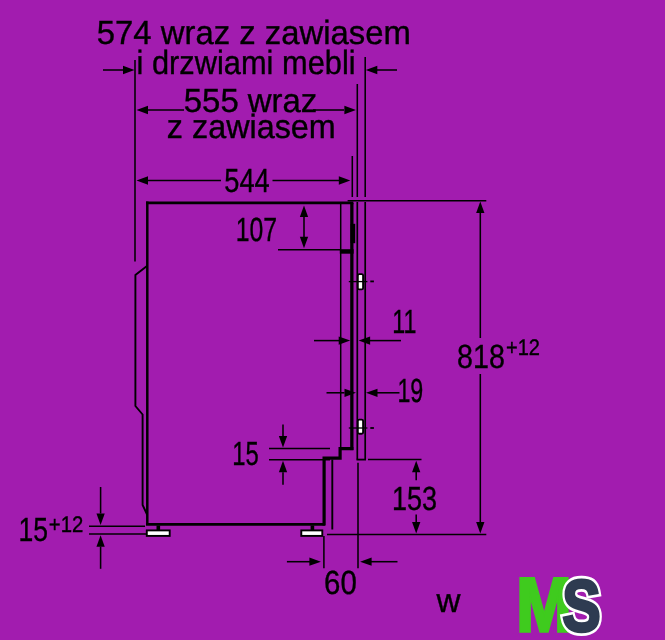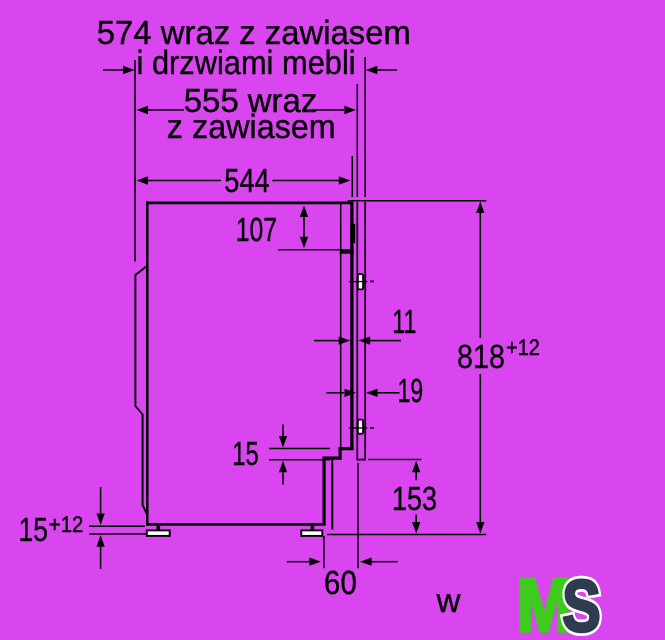--- a/index.html
+++ b/index.html
@@ -1,16 +1,16 @@
 <!DOCTYPE html>
 <html><head>
 <meta charset="utf-8">
 <style>
   html,body{margin:0;padding:0;background:#ffffff;}
-  .page{position:relative;width:665px;height:640px;background:#d946ef;overflow:hidden;}
+  .page{position:relative;width:665px;height:640px;background:#a21caf;overflow:hidden;}
   svg{position:absolute;left:0;top:0;will-change:transform;transform:translateZ(0);}
   text{font-family:"Liberation Sans",sans-serif;letter-spacing:0;text-rendering:geometricPrecision;}
   g[fill="#000"] text{stroke:#000;stroke-width:.38px;paint-order:stroke;}
 </style>
 </head>
 <body>
 <div class="page">
 <svg width="665" height="640" viewBox="0 0 665 640">
 <g fill="none" stroke="#000" stroke-width="1.55">
 

